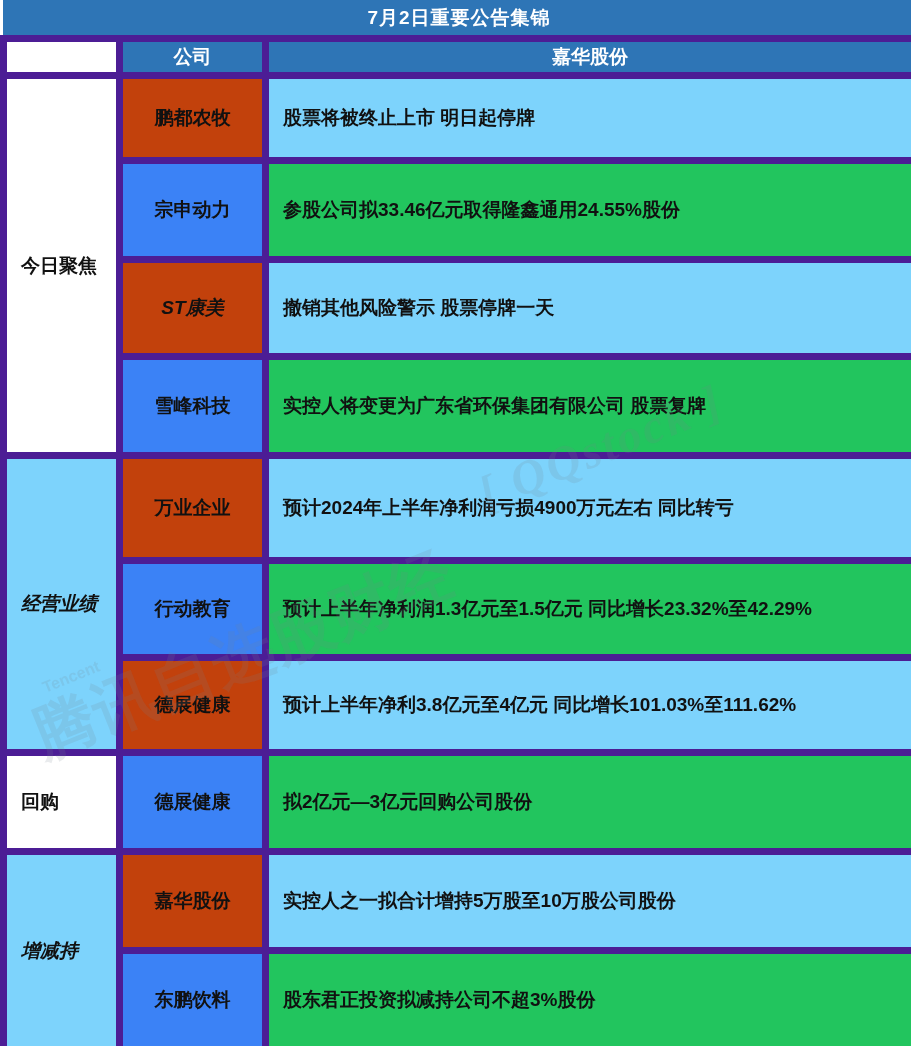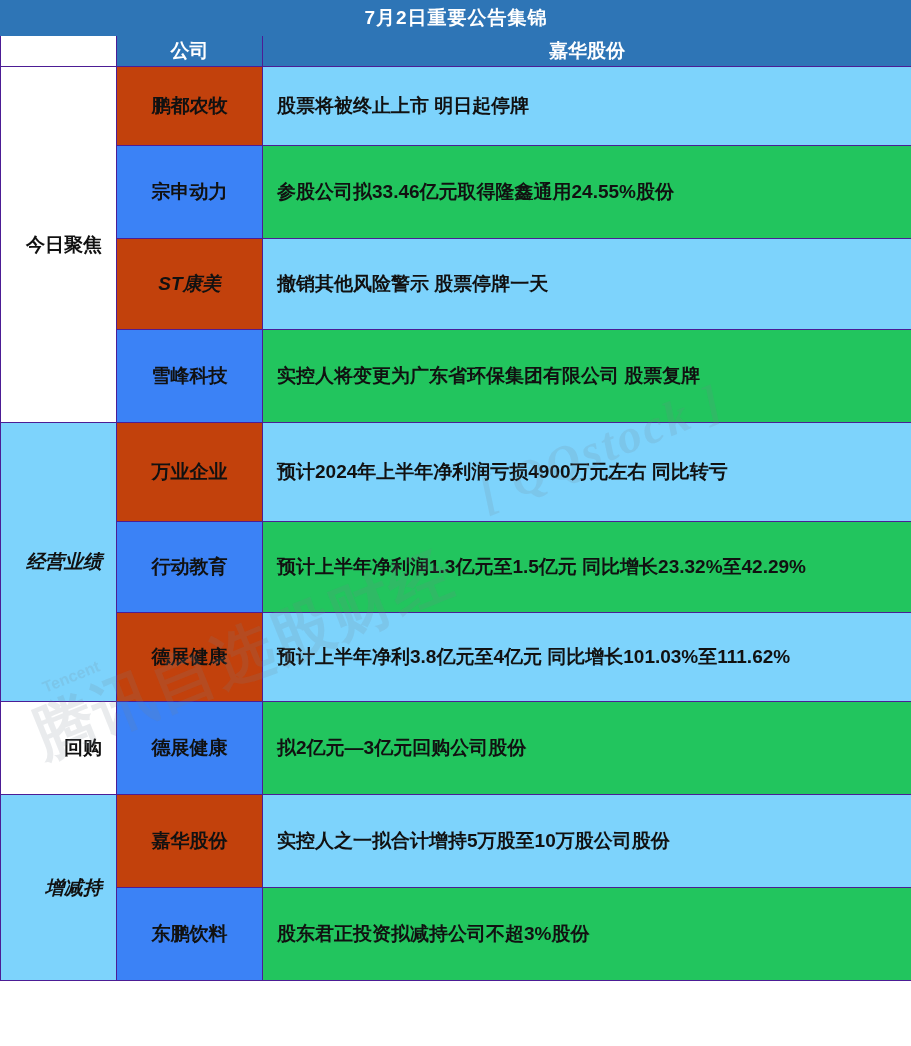--- a/index.html
+++ b/index.html
@@ -57,21 +57,21 @@
   }
 
   table.sheet {
     position: relative;
     z-index: 2;
     border-collapse: collapse;
     width: 911px;
     table-layout: fixed;
   }
   table.sheet td {
-    border: 1px solid #4c1d95;
+    border: 7px solid #4c1d95;
     padding: 0 14px;
     font-size: 19px;
     font-weight: bold;
     color: #111111;
     vertical-align: middle;
     line-height: 1.25;
   }
   .title-cell {
     background: #2e75b6;
     color: #ffffff !important;
@@ -86,21 +86,21 @@
     color: #ffffff !important;
     text-align: center;
     font-size: 19px;
     height: 30px;
   }
   .hdr-blank {
     background: #ffffff;
     border-left-color: #5a8fb8;
   }
   .cat {
-    text-align: right;
+    text-align: left;
     font-size: 20px;
     background: #ffffff;
   }
   .cat.alt {
     background: #7dd3fc;
     font-style: italic;
   }
   .company {
     text-align: center;
     background: #c2410c;

